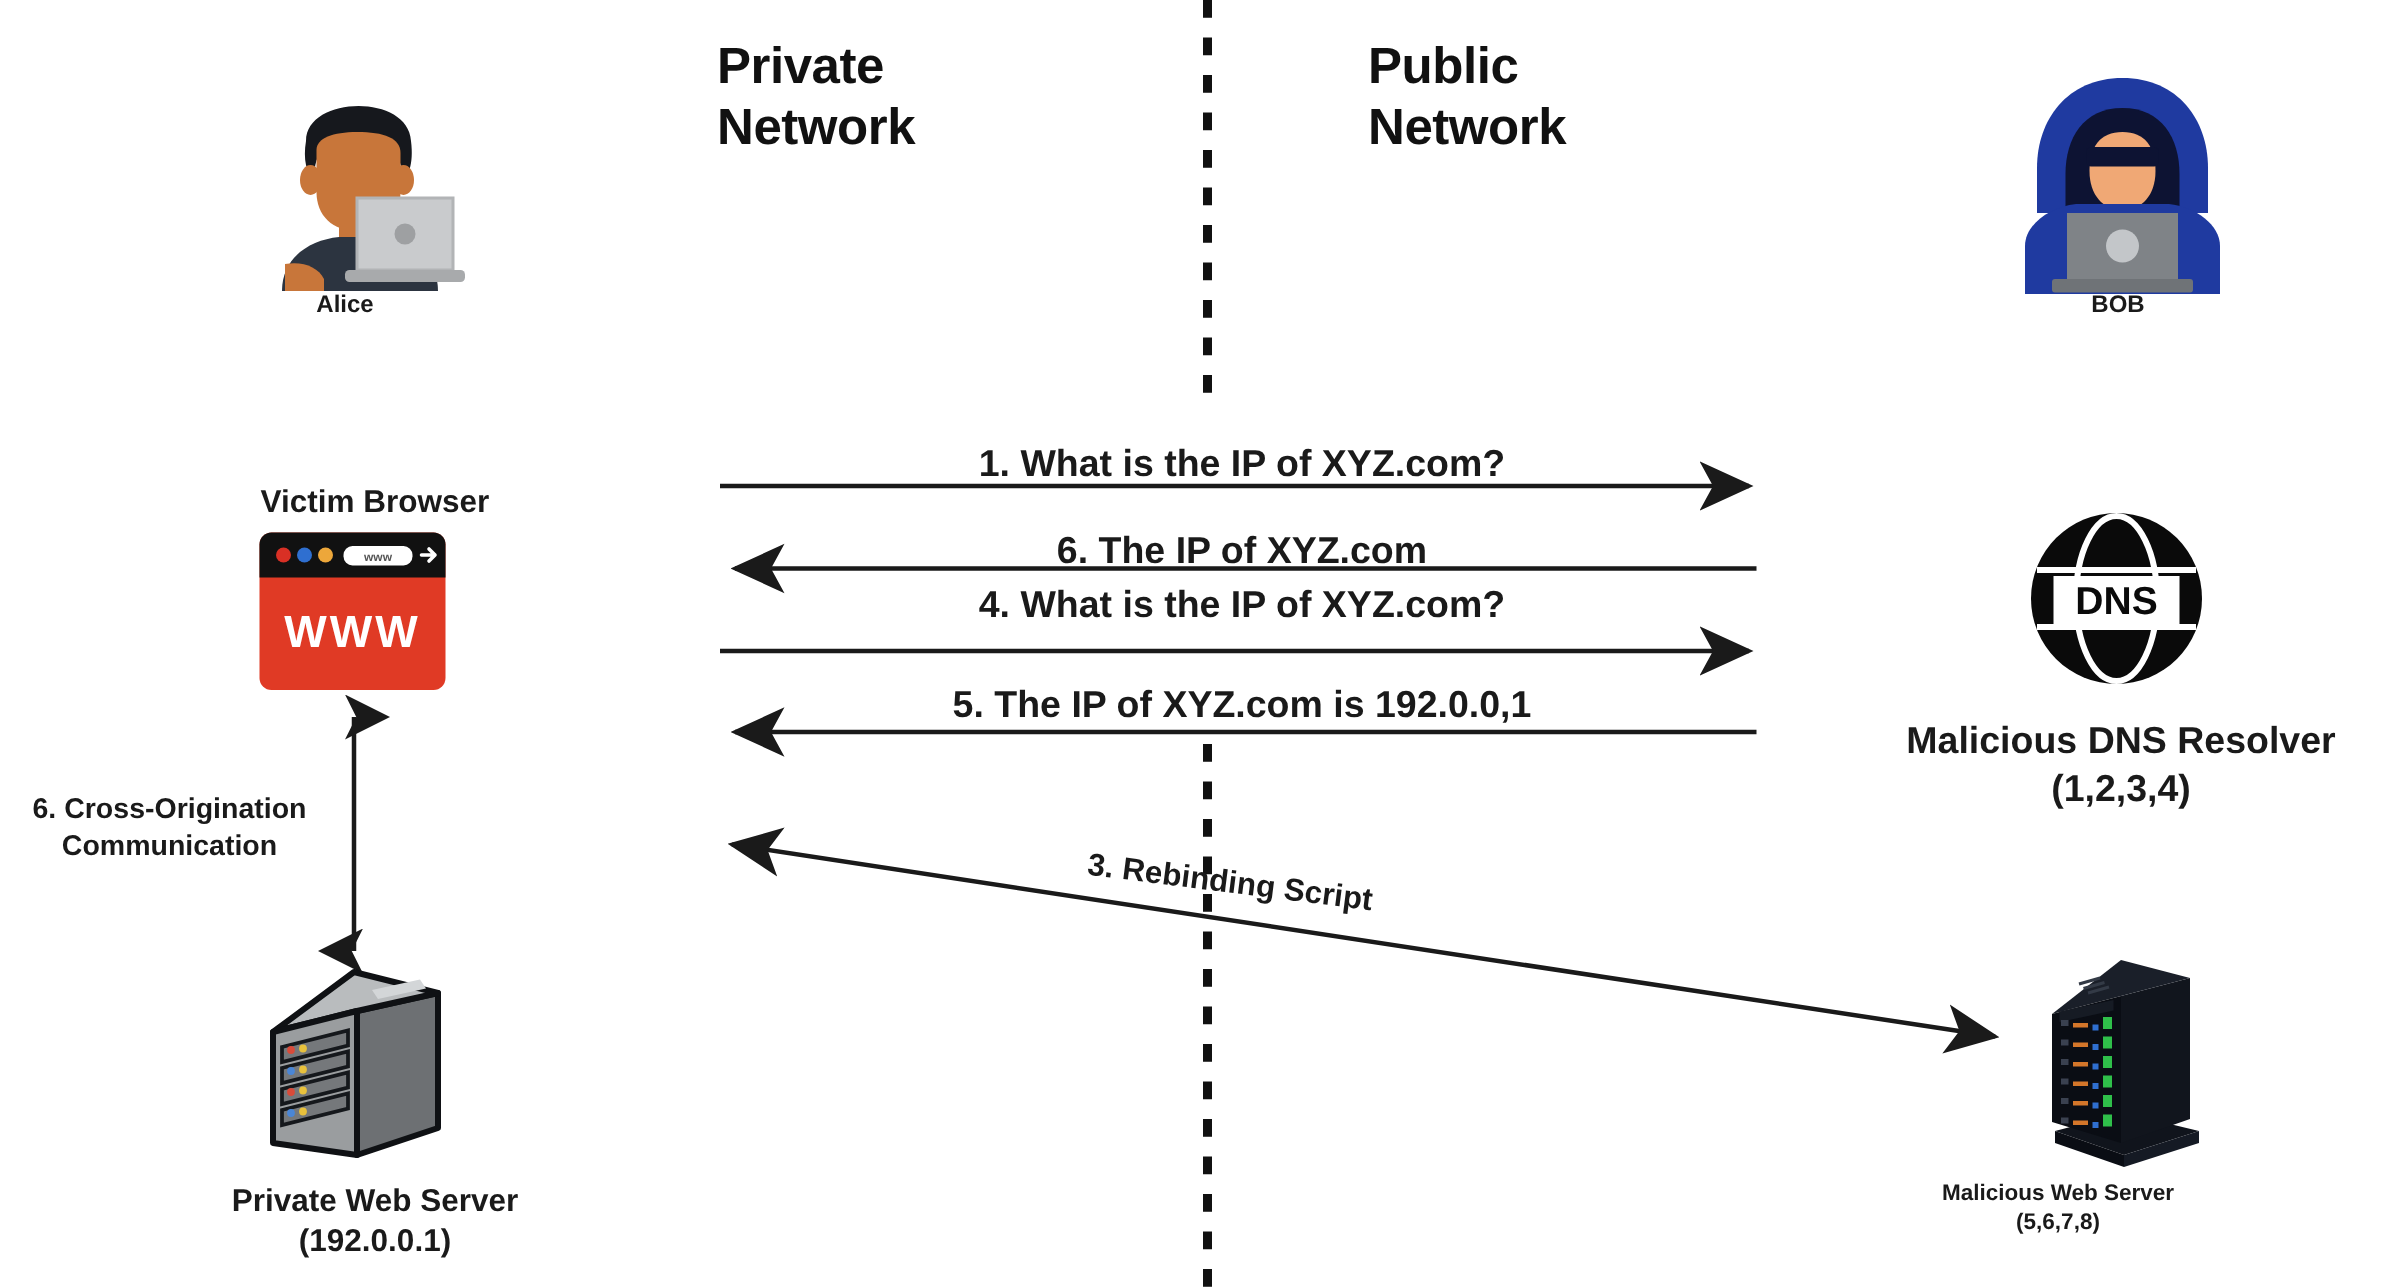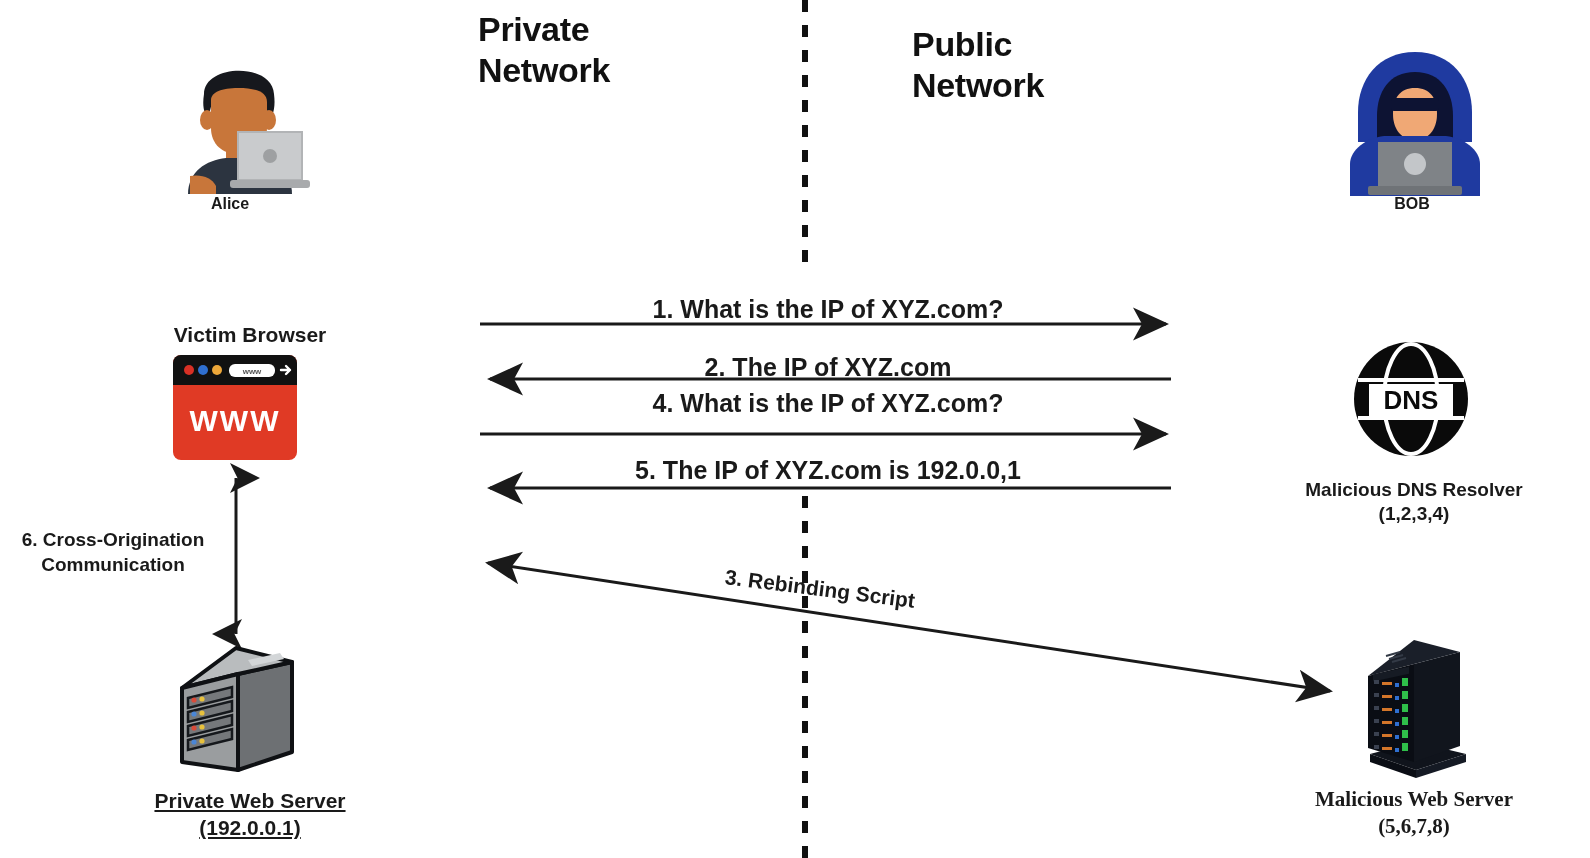--- a/index.html
+++ b/index.html
@@ -24,21 +24,21 @@
   
   .zone-title {
     position: absolute;
     font-size: 34px;
     font-weight: bold;
     line-height: 1.22;
     letter-spacing: -0.3px;
     color: #111111;
     white-space: pre-line;
   }
-  #zone-private { left: 478px; top: 9px; }
+  #zone-private { left: 478px; top: 24px; }
   #zone-public  { left: 912px; top: 24px; }
 
   
   .divider {
     position: absolute;
     left: 802px;
     width: 6px;
     background-image: linear-gradient(to bottom, #111 0 12px, rgba(0,0,0,0) 12px 25px);
     background-size: 6px 25px;
     background-repeat: repeat-y;
@@ -52,23 +52,23 @@
     text-align: center;
     font-size: 16px;
     font-weight: bold;
     line-height: 1.28;
     color: #1a1a1a;
     white-space: pre-line;
   }
   #label-alice { left: 130px; top: 194px; width: 200px; }
   #label-bob   { left: 1312px; top: 194px; width: 200px; }
   #label-victim-browser { left: 126px; top: 322px; width: 248px; font-size: 21px; }
-  #label-private-server { left: 80px; top: 788px; width: 340px; font-size: 21px; text-decoration: underline; }
-  #label-dns-resolver   { left: 1254px; top: 478px; width: 320px; font-size: 19px; }
-  #label-malicious-server { left: 1254px; top: 786px; width: 320px; font-size: 21px; font-family: Liberation Serif, serif; }
+  #label-private-server { left: 80px; top: 788px; width: 340px; font-size: 21px; }
+  #label-dns-resolver   { left: 1254px; top: 478px; width: 320px; font-size: 25px; }
+  #label-malicious-server { left: 1212px; top: 786px; width: 320px; font-size: 15px; }
 
   #label-cross-origin {
     position: absolute;
     left: 4px;
     top: 528px;
     width: 218px;
     text-align: center;
     font-size: 19px;
     font-weight: bold;
     line-height: 1.3;
@@ -328,18 +328,18 @@
     <line x1="490" y1="379" x2="1171" y2="379" stroke="#1a1a1a" stroke-width="3" marker-start="url(#arrow-left)"></line>
 
     <line x1="480" y1="434" x2="1166" y2="434" stroke="#1a1a1a" stroke-width="3" marker-end="url(#arrow-right)"></line>
 
     <line x1="490" y1="488" x2="1171" y2="488" stroke="#1a1a1a" stroke-width="3" marker-start="url(#arrow-left)"></line>
 
     <line x1="488" y1="563" x2="1330" y2="691" stroke="#1a1a1a" stroke-width="3" marker-start="url(#arrow-left-d)" marker-end="url(#arrow-right-d)"></line>
   </svg>
 
   <div class="msg-label" id="msg-1">1. What is the IP of XYZ.com?</div>
-  <div class="msg-label" id="msg-2">2. The IP of XYZ.com</div>
+  <div class="msg-label" id="msg-2">6. The IP of XYZ.com</div>
   <div class="msg-label" id="msg-4">4. What is the IP of XYZ.com?</div>
   <div class="msg-label" id="msg-5">5. The IP of XYZ.com is 192.0.0,1</div>
   <div class="msg-label" id="msg-3">3. Rebinding Script</div>
 
 </div>
 
 </body></html>

